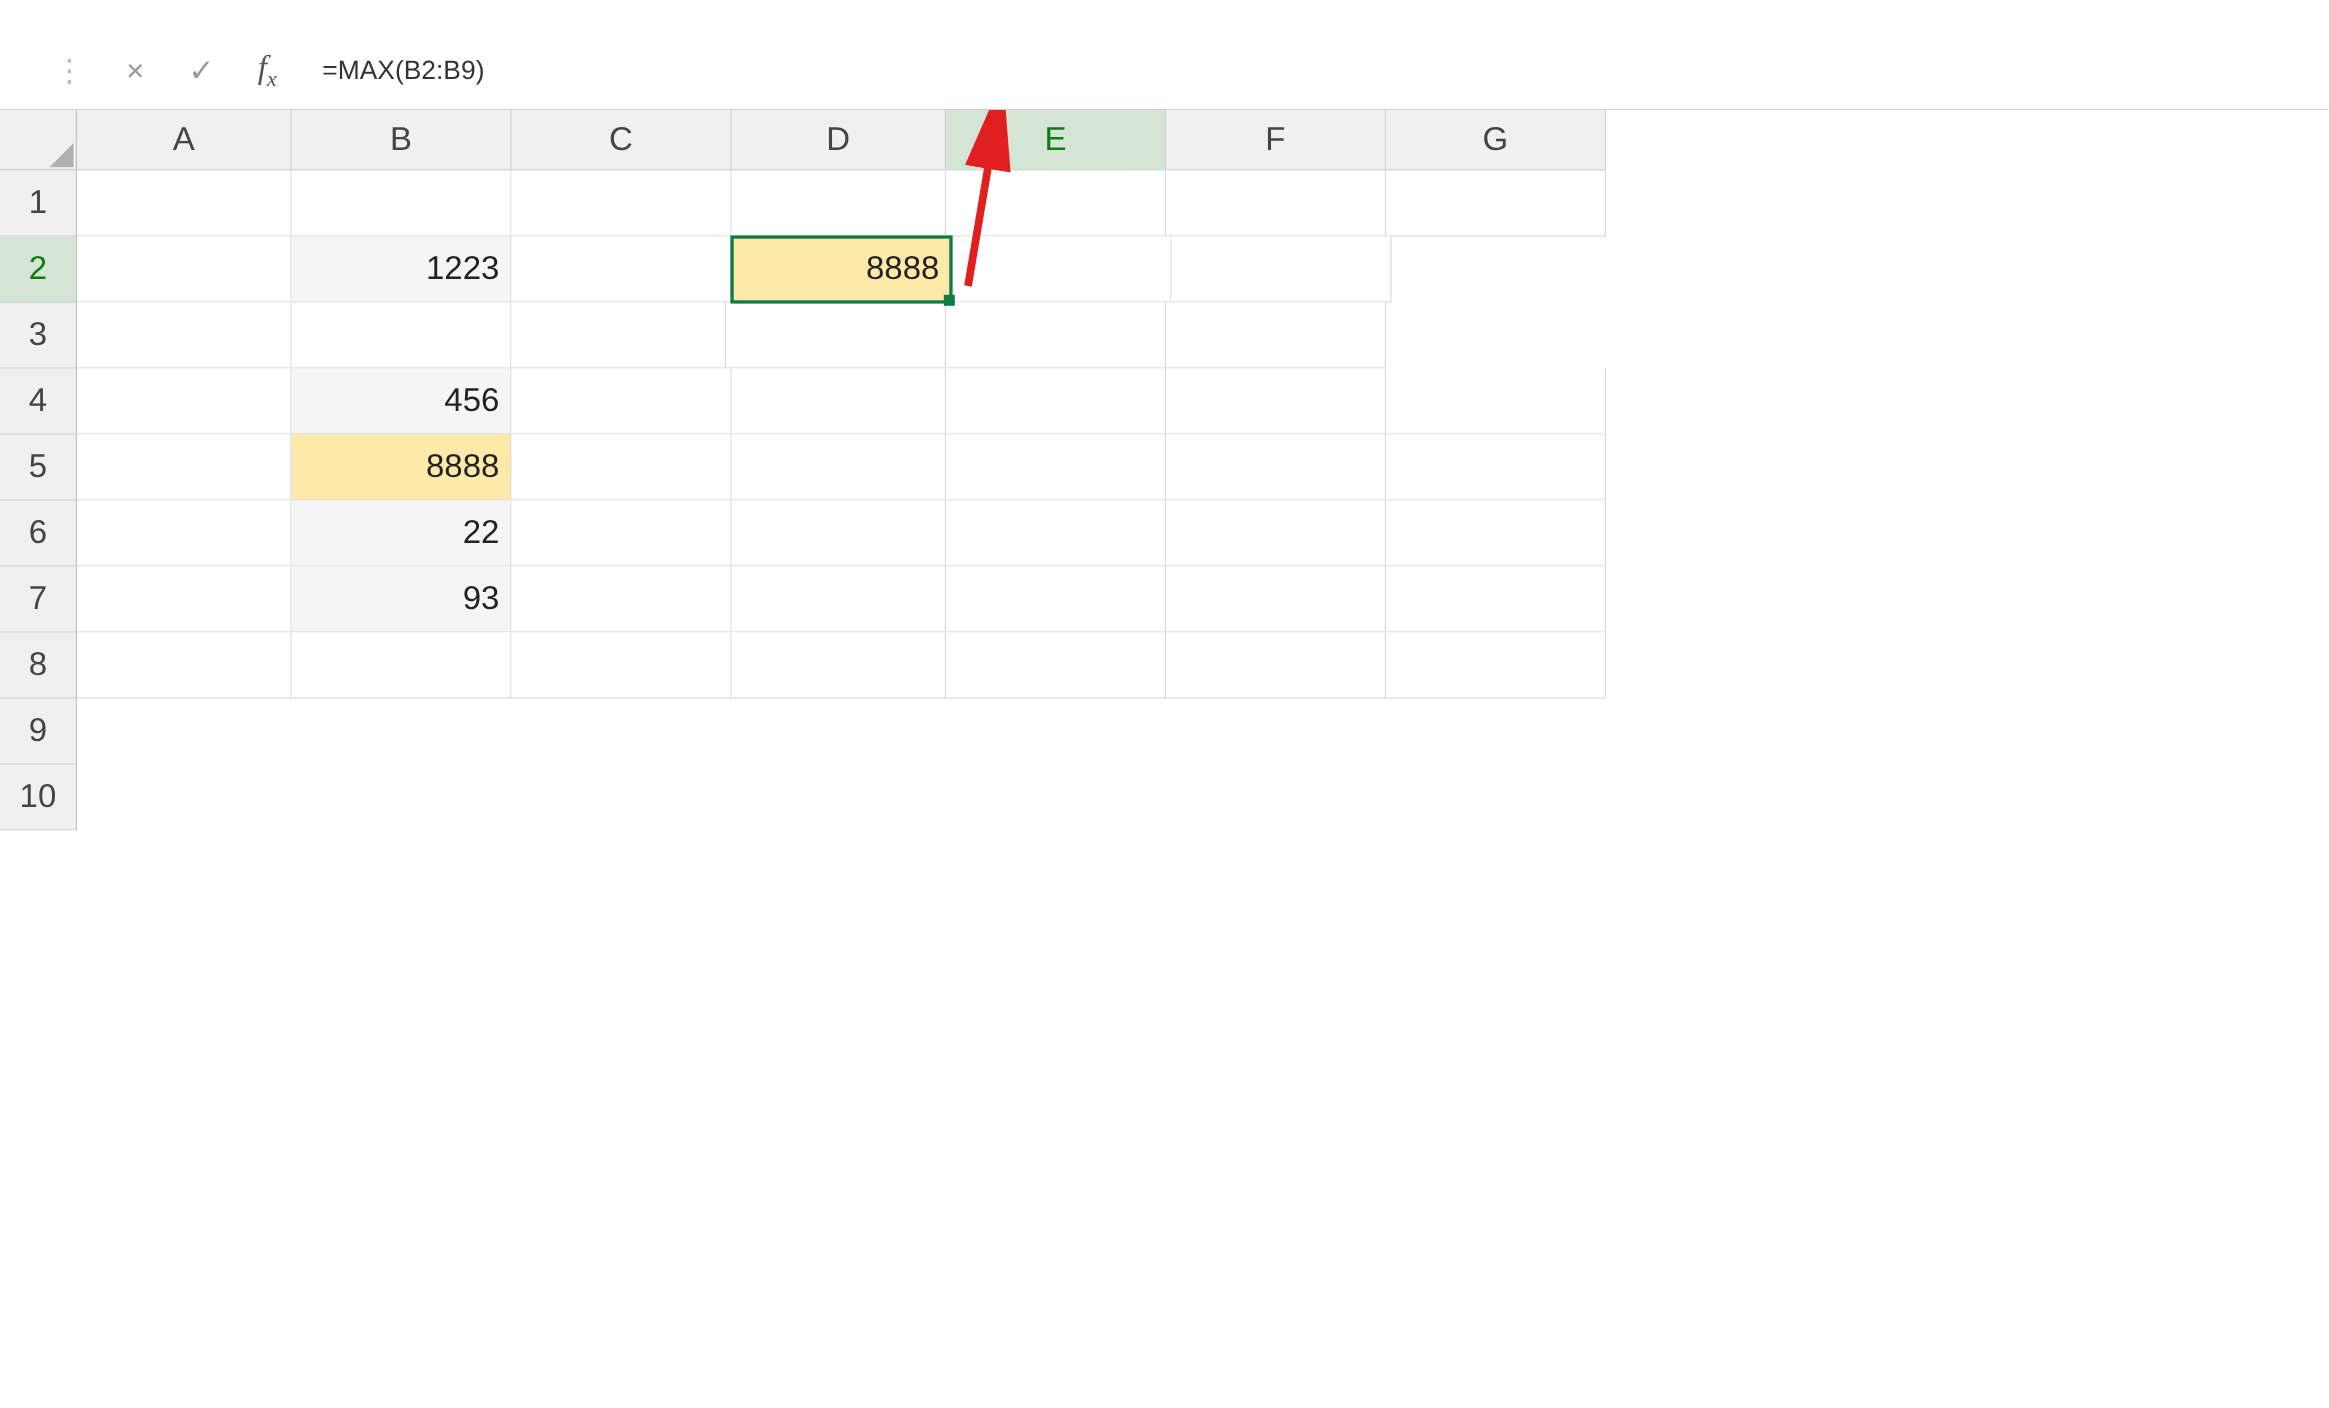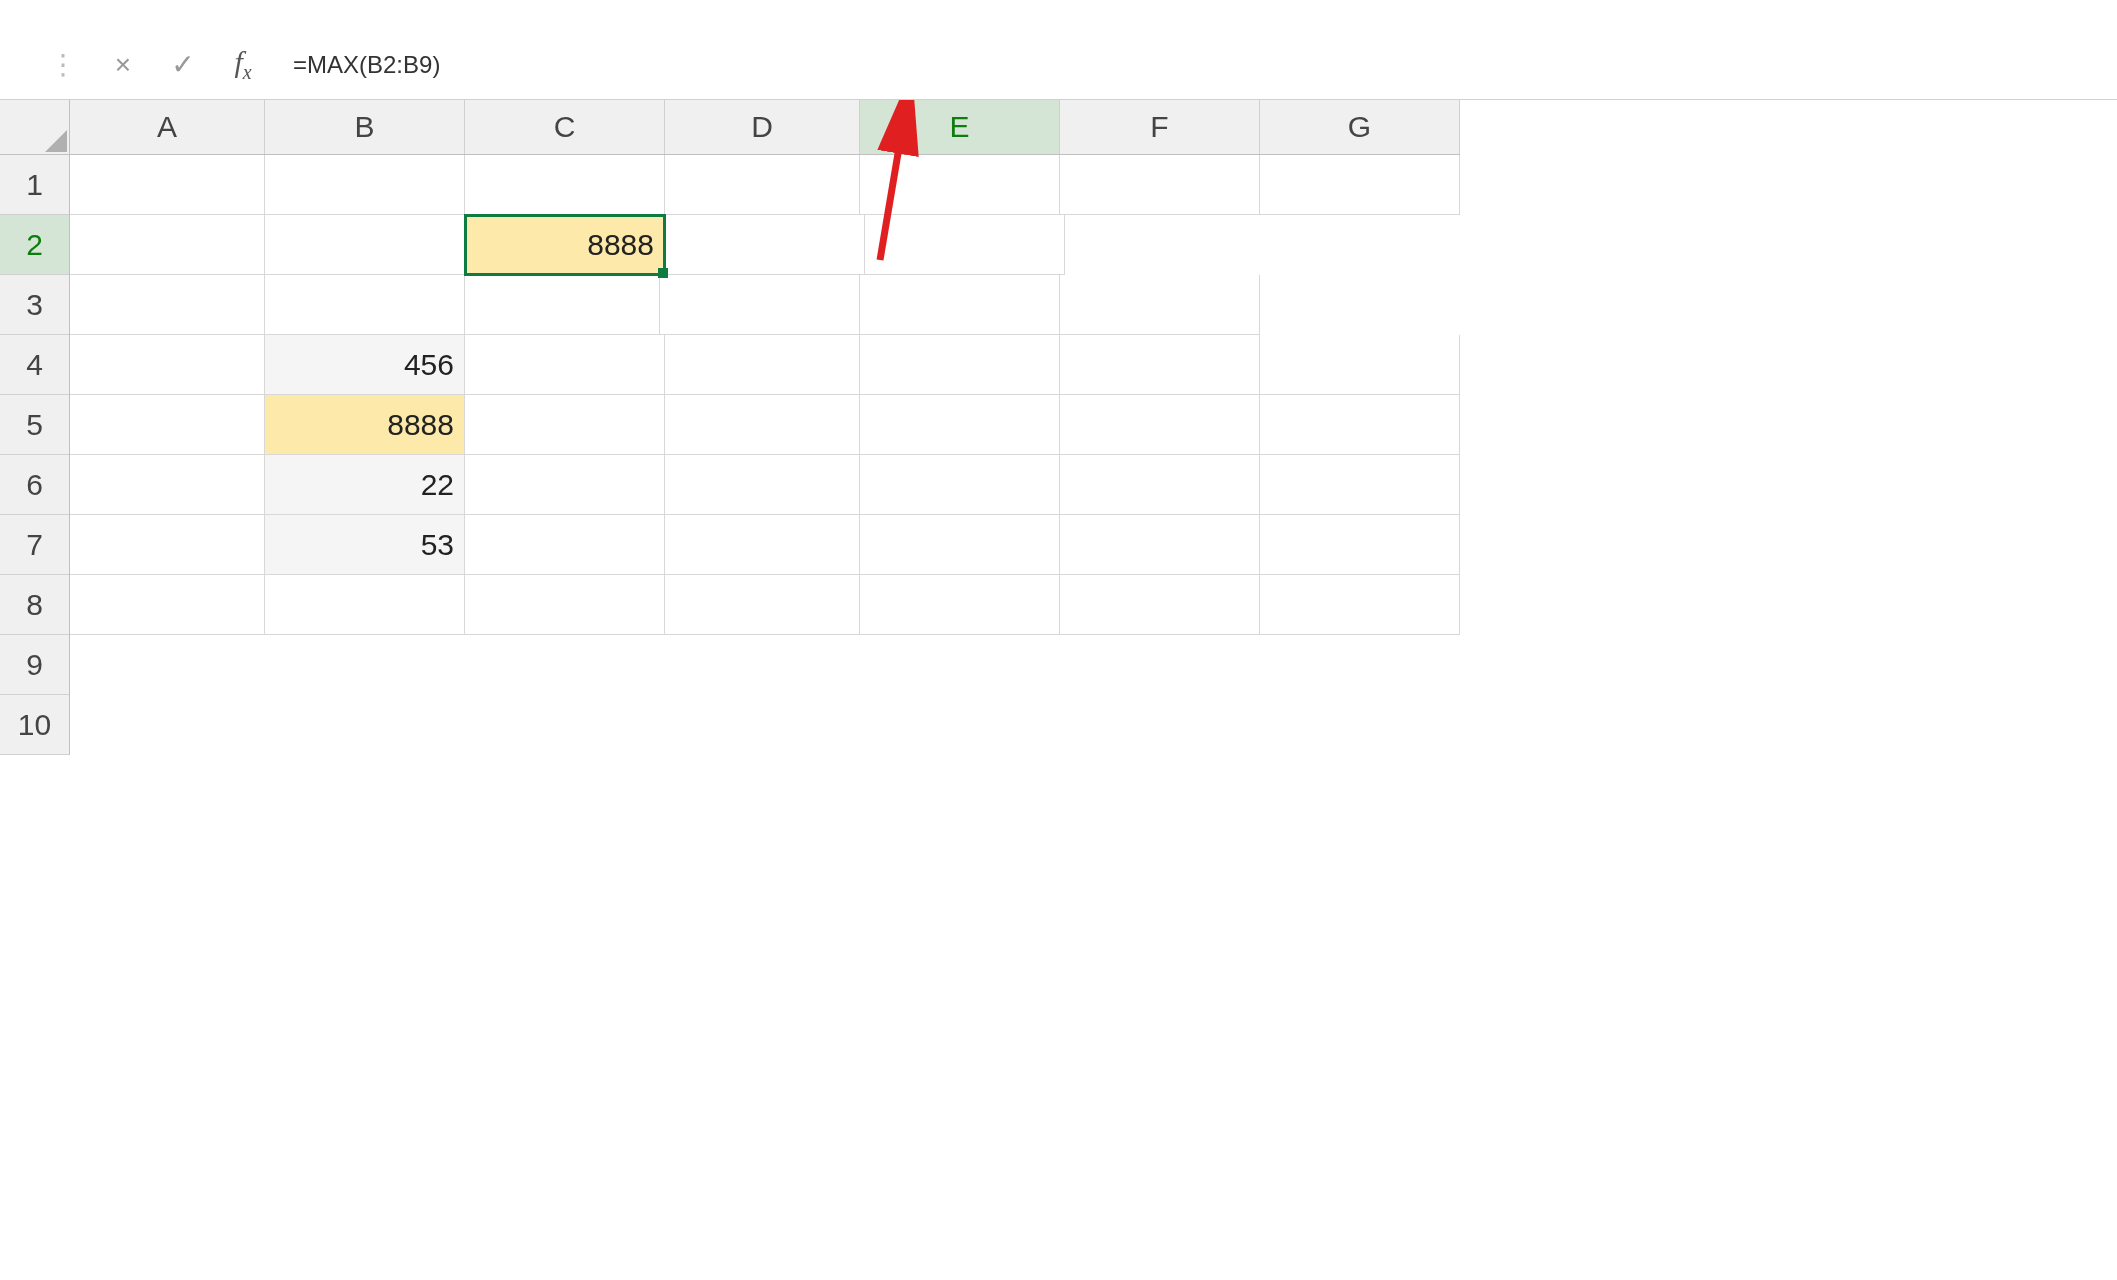--- a/index.html
+++ b/index.html
@@ -228,20 +228,21 @@
             <div class="cell" style="width: 195px;"></div>
             <div class="cell" style="width: 200px;"></div>
             <div class="cell" style="width: 200px;"></div>
             <div class="cell" style="width: 195px;"></div>
             <div class="cell" style="width: 200px;"></div>
             <div class="cell" style="width: 200px;"></div>
             <div class="cell" style="width: 200px;"></div>
           </div>
           <div class="row">
             <div class="cell" style="width: 195px;"></div>
+            <div class="cell shaded num" style="width: 200px;">1223</div>
             <div class="cell" style="width: 200px;"></div>
             <div class="cell hl selected num" style="width: 200px;">8888<div class="fill-handle"></div></div>
             <div class="cell" style="width: 200px;"></div>
             <div class="cell" style="width: 200px;"></div>
           </div>
           <div class="row">
             <div class="cell" style="width: 195px;"></div>
             <div class="cell" style="width: 200px;"></div>
             <div class="cell" style="width: 195px;"></div>
             <div class="cell" style="width: 200px;"></div>
@@ -270,21 +271,21 @@
             <div class="cell" style="width: 195px;"></div>
             <div class="cell shaded num" style="width: 200px;">22</div>
             <div class="cell" style="width: 200px;"></div>
             <div class="cell" style="width: 195px;"></div>
             <div class="cell" style="width: 200px;"></div>
             <div class="cell" style="width: 200px;"></div>
             <div class="cell" style="width: 200px;"></div>
           </div>
           <div class="row">
             <div class="cell" style="width: 195px;"></div>
-            <div class="cell shaded num" style="width: 200px;">53</div>
+            <div class="cell shaded num" style="width: 200px;">93</div>
             <div class="cell" style="width: 200px;"></div>
             <div class="cell" style="width: 195px;"></div>
             <div class="cell" style="width: 200px;"></div>
             <div class="cell" style="width: 200px;"></div>
             <div class="cell" style="width: 200px;"></div>
           </div>
           <div class="row">
             <div class="cell" style="width: 195px;"></div>
             <div class="cell" style="width: 200px;"></div>
             <div class="cell" style="width: 200px;"></div>

